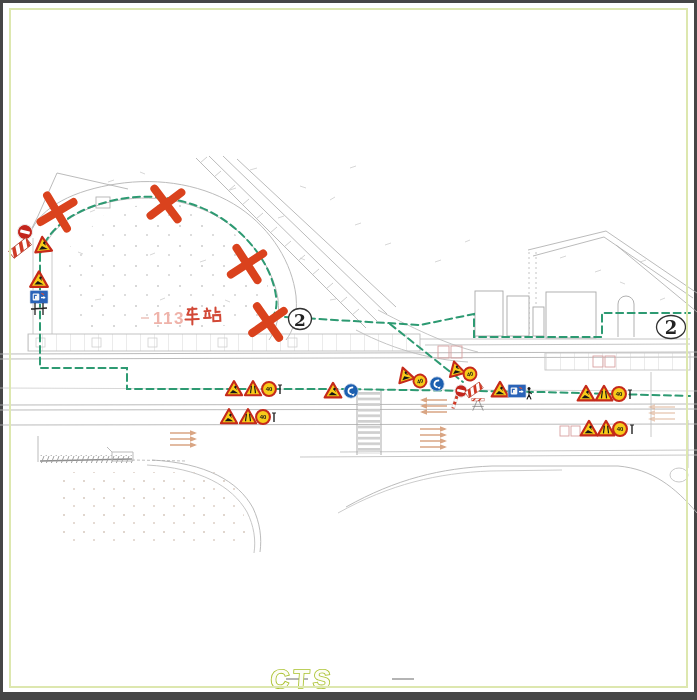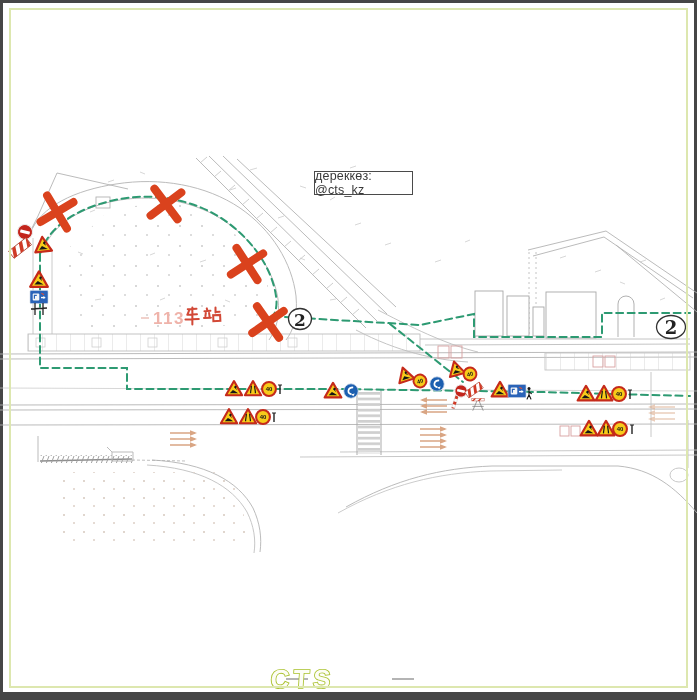--- a/index.html
+++ b/index.html
@@ -316,18 +316,15 @@
         </g>
       </g>
     </g>
 
     <g>
       <path d="M 286,679 H 308 M 392,679 H 414" stroke="#9c9c9c" stroke-width="1.6"></path>
       <text x="350" y="688" text-anchor="middle" font-size="26" font-weight="900" letter-spacing="4" font-family="Liberation Sans, sans-serif" fill="#fdfdf6" stroke="#aac22e" stroke-width="1.7" paint-order="stroke" transform="skewX(-4)">CTS</text>
     </g>
   </svg>
 
-  <div class="src-label">
-    <span>дереккөз: @cts_kz</span>
-  </div>
 
   <div class="inner-border"></div>
 </div>
 
 </body></html>

